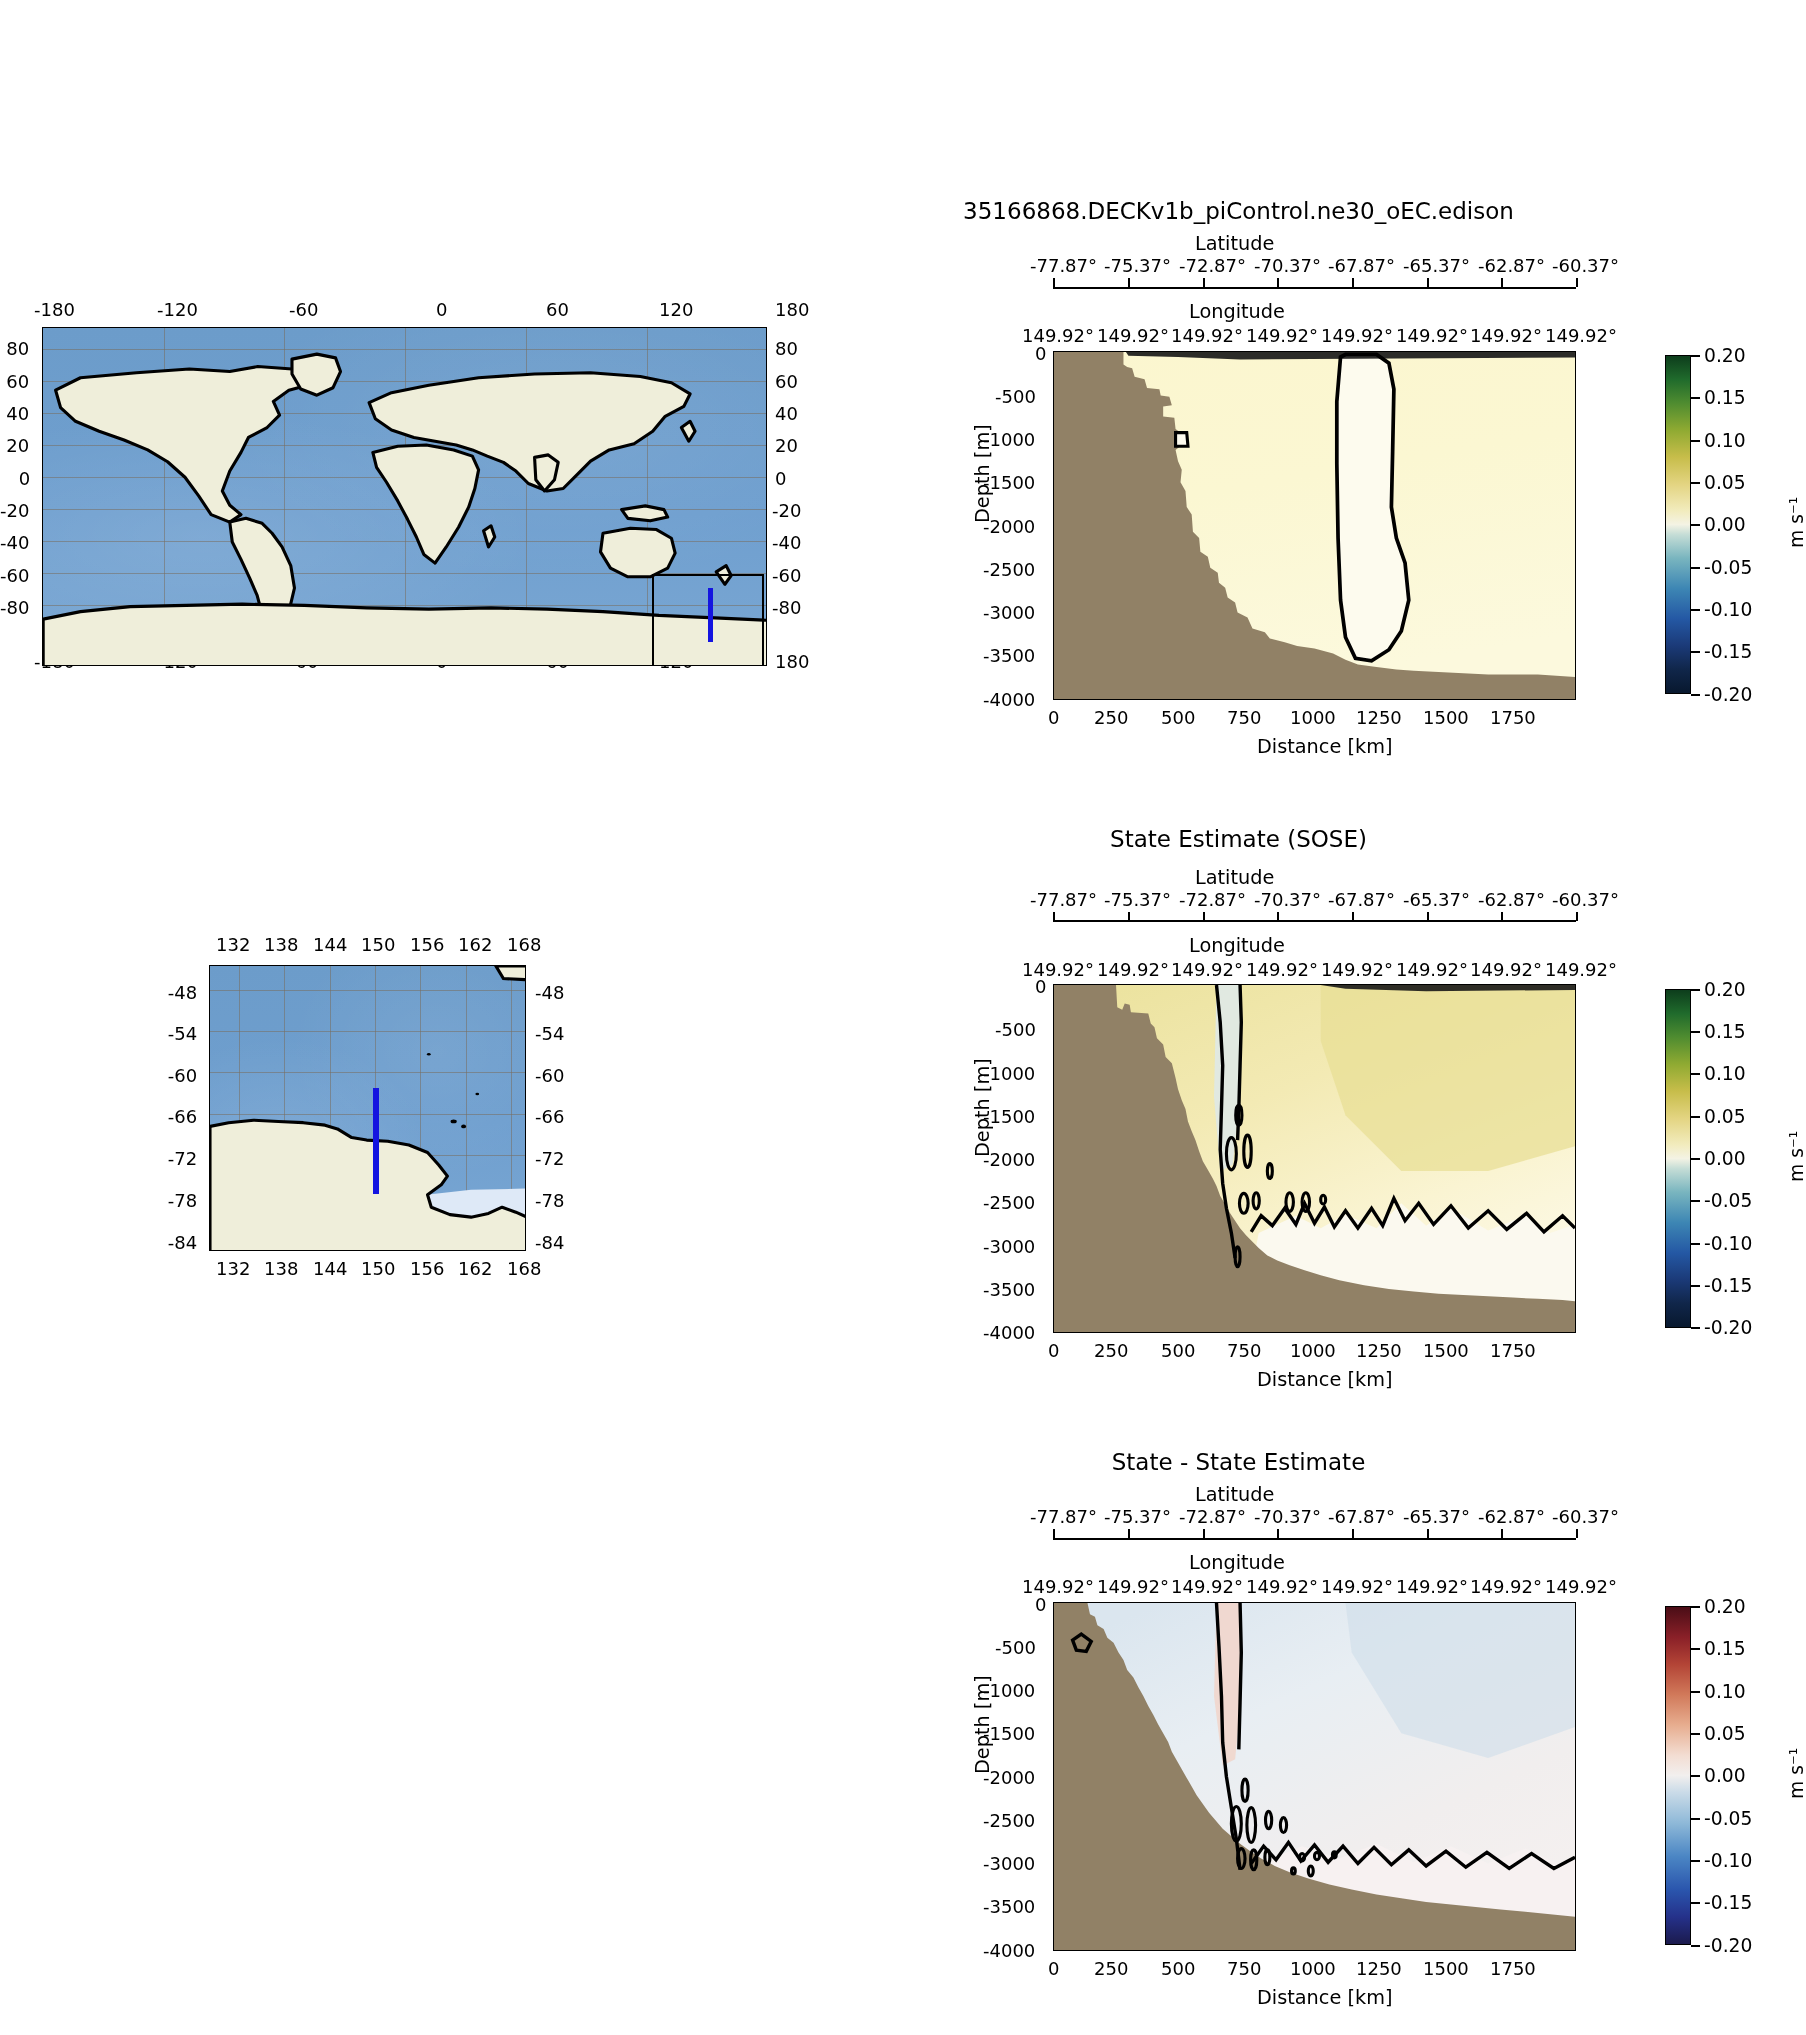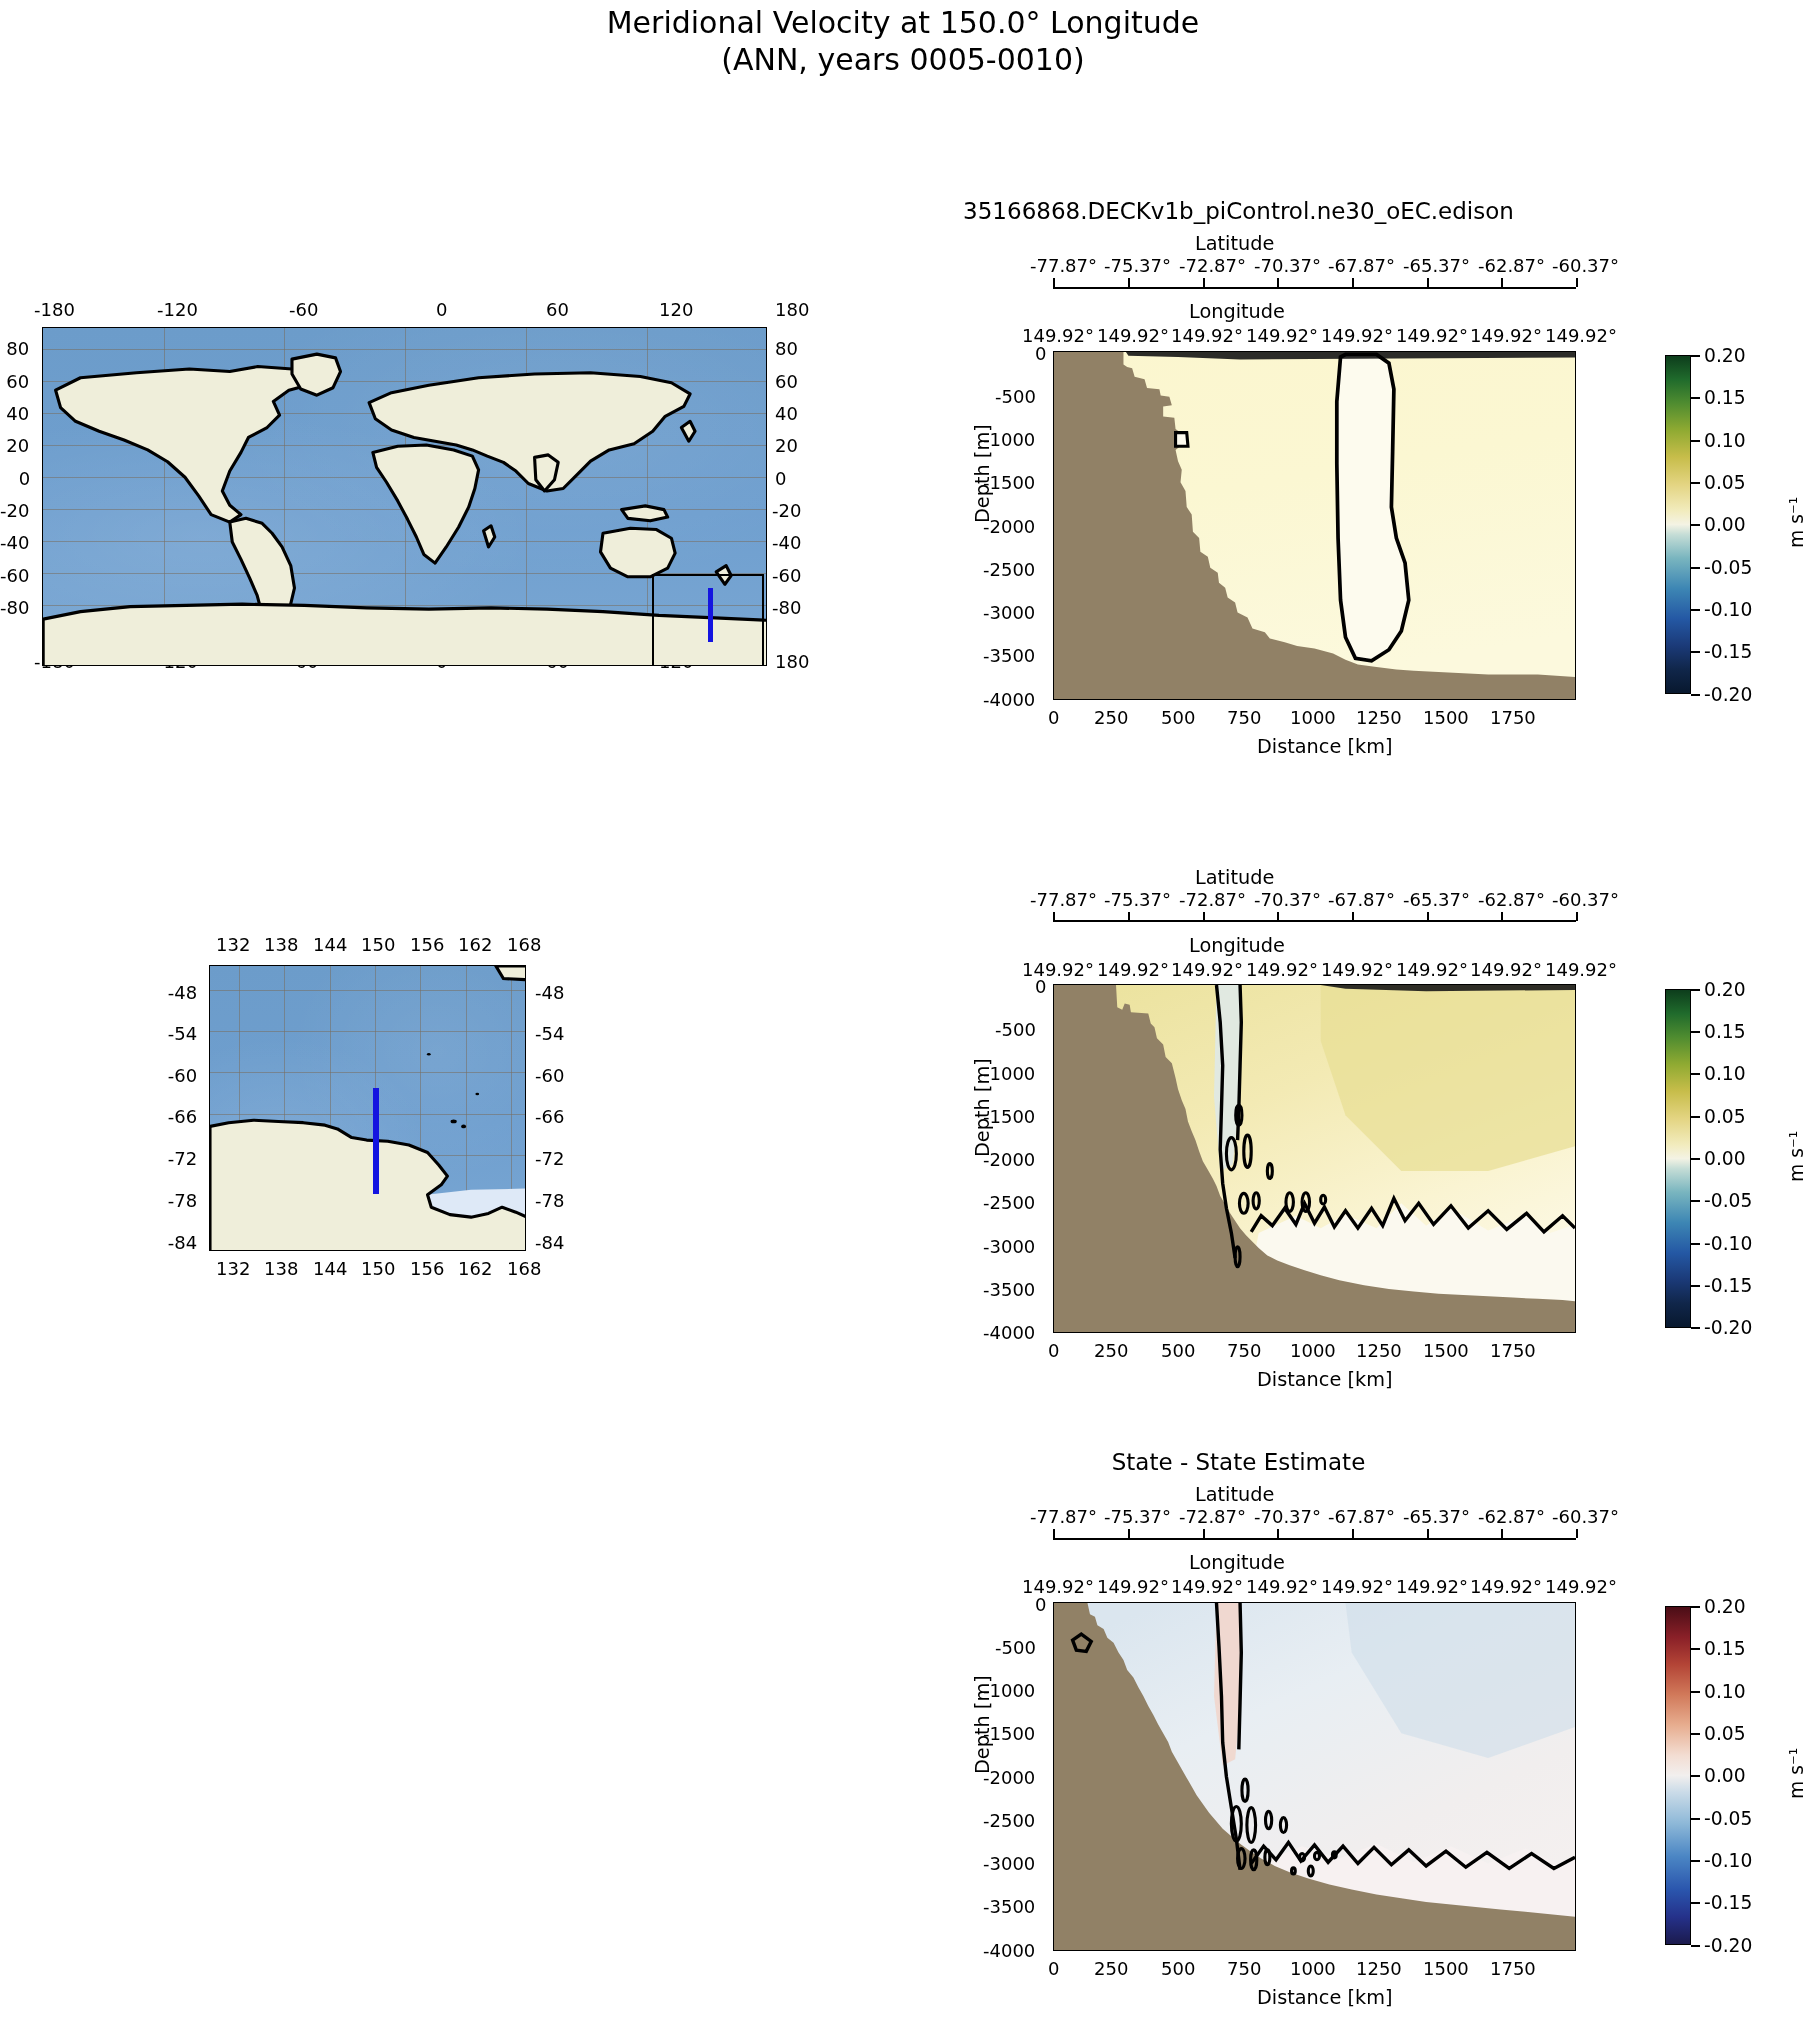--- a/index.html
+++ b/index.html
@@ -45,21 +45,20 @@
       #8a2028 91%, #4a0d16 100%);}
   .cbar-tick{position:absolute;width:8.7px;height:1.9px;background:#000;}
   .cbar-tlab{position:absolute;font-size:18.7px;white-space:nowrap;}
   .cbar-unit{position:absolute;font-size:18.7px;white-space:nowrap;transform:rotate(-90deg);transform-origin:left top;}
 </style>
 </head>
 <body>
 
 <div class="fig">
 
-  <div class="abs" id="suptitle"><span>Meridional Velocity at 150.0° Longitude</span><br><span>(ANN, years 0005-0010)</span></div>
 
   <div class="abs" style="left:0px;top:299px;width:822px;height:398px;">
 
     <div class="tick-lab" style="left:34px;top:0px;">-180</div>
     <div class="tick-lab" style="left:157px;top:0px;">-120</div>
     <div class="tick-lab" style="left:289px;top:0px;">-60</div>
     <div class="tick-lab" style="left:436px;top:0px;">0</div>
     <div class="tick-lab" style="left:546px;top:0px;">60</div>
     <div class="tick-lab" style="left:659px;top:0px;">120</div>
     <div class="tick-lab" style="left:775px;top:0px;">180</div>
@@ -338,20 +337,21 @@
     <div class="cbar-tlab" style="left:845px;top:285px;">0.05</div>
     <div class="cbar-tlab" style="left:845px;top:327px;">0.00</div>
     <div class="cbar-tlab" style="left:845px;top:370px;">-0.05</div>
     <div class="cbar-tlab" style="left:845px;top:412px;">-0.10</div>
     <div class="cbar-tlab" style="left:845px;top:454px;">-0.15</div>
     <div class="cbar-tlab" style="left:845px;top:497px;">-0.20</div>
     <div class="cbar-unit" style="left:927px;top:361px;">m s⁻¹</div>
   </div>
 
   <div class="abs" style="left:859px;top:822px;width:946px;height:560px;">
+    <div class="panel-title abs" style="left:0px;top:3.7px;width:759px;">State Estimate (SOSE)</div>
 
     <div class="axlabel" style="left:336px;top:44px;">Latitude</div>
     <div class="tick-lab" style="left:171px;top:67px;">-77.87°</div>
     <div class="tick-lab" style="left:245px;top:67px;">-75.37°</div>
     <div class="tick-lab" style="left:320px;top:67px;">-72.87°</div>
     <div class="tick-lab" style="left:395px;top:67px;">-70.37°</div>
     <div class="tick-lab" style="left:469px;top:67px;">-67.87°</div>
     <div class="tick-lab" style="left:544px;top:67px;">-65.37°</div>
     <div class="tick-lab" style="left:619px;top:67px;">-62.87°</div>
     <div class="tick-lab" style="left:693px;top:67px;">-60.37°</div>

